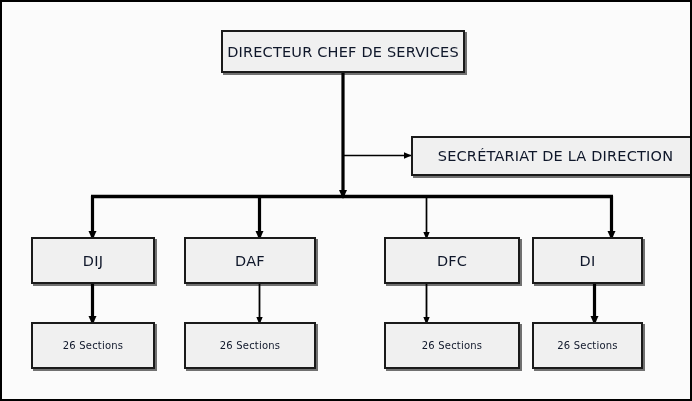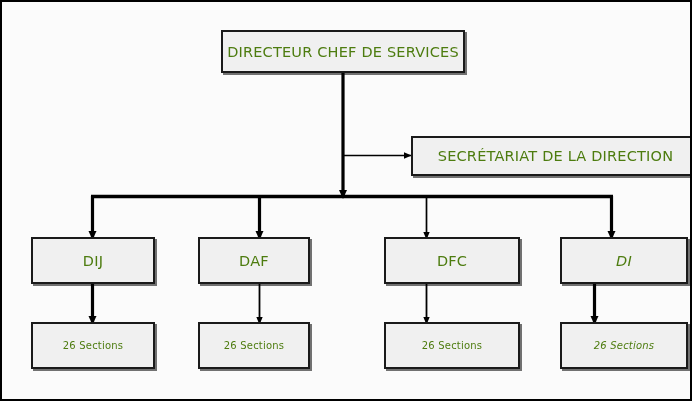--- a/index.html
+++ b/index.html
@@ -43,21 +43,21 @@
 
   .node {
     position: absolute;
     box-sizing: border-box;
     background: #f0f0f0;
     border: 2px solid #1a1a1a;
     display: flex;
     align-items: center;
     justify-content: center;
     text-align: center;
-    color: #4d7c0f;
+    color: #0f172a;
     letter-spacing: 0.2px;
     white-space: nowrap;
     box-shadow: 2px 2px 0 0 rgba(0,0,0,0.55);
   }
 
   .node-root {
     left: 221px;
     top: 30px;
     width: 244px;
     height: 43px;
@@ -78,23 +78,23 @@
     font-size: 14.5px;
   }
 
   .node-leaf {
     top: 322px;
     height: 47px;
     font-size: 10px;
   }
 
   .col-0 { left: 31px;  width: 124px; }
-  .col-1 { left: 198px; width: 112px; text-align: right; }
+  .col-1 { left: 184px; width: 132px; text-align: right; }
   .col-2 { left: 384px; width: 136px; }
-  .col-3 { left: 560px; width: 128px; font-style: italic; }
+  .col-3 { left: 532px; width: 111px; }
 </style>
 </head>
 <body>
 
 <div id="canvas">
 
   <svg id="wires" viewBox="0 0 692 401" xmlns="http://www.w3.org/2000/svg">
     <defs>
       <marker id="arrowSm" markerWidth="9" markerHeight="9" refX="7" refY="3.2" orient="auto" markerUnits="userSpaceOnUse">
         <path d="M0,0 L7.5,3.2 L0,6.4 z" fill="#000000"></path>

